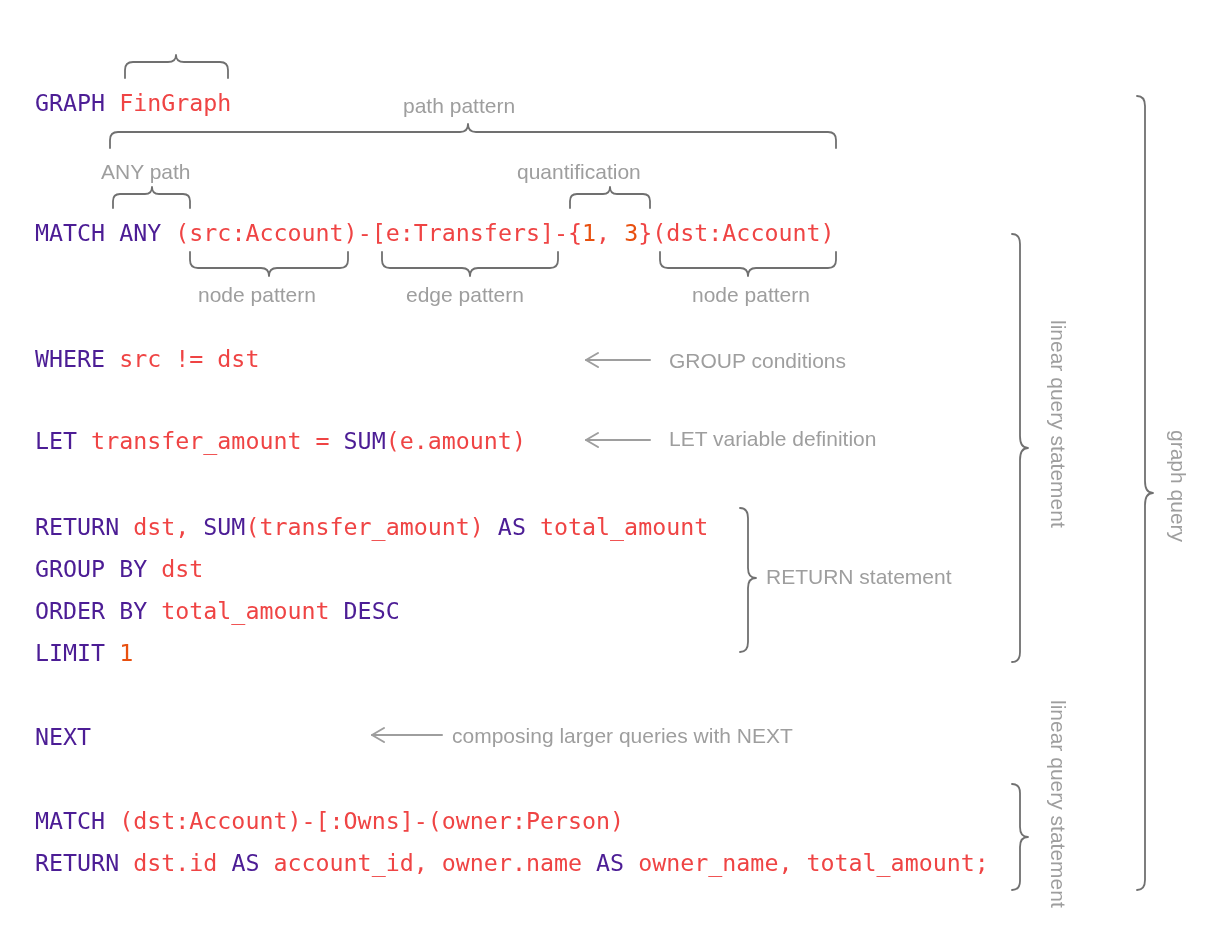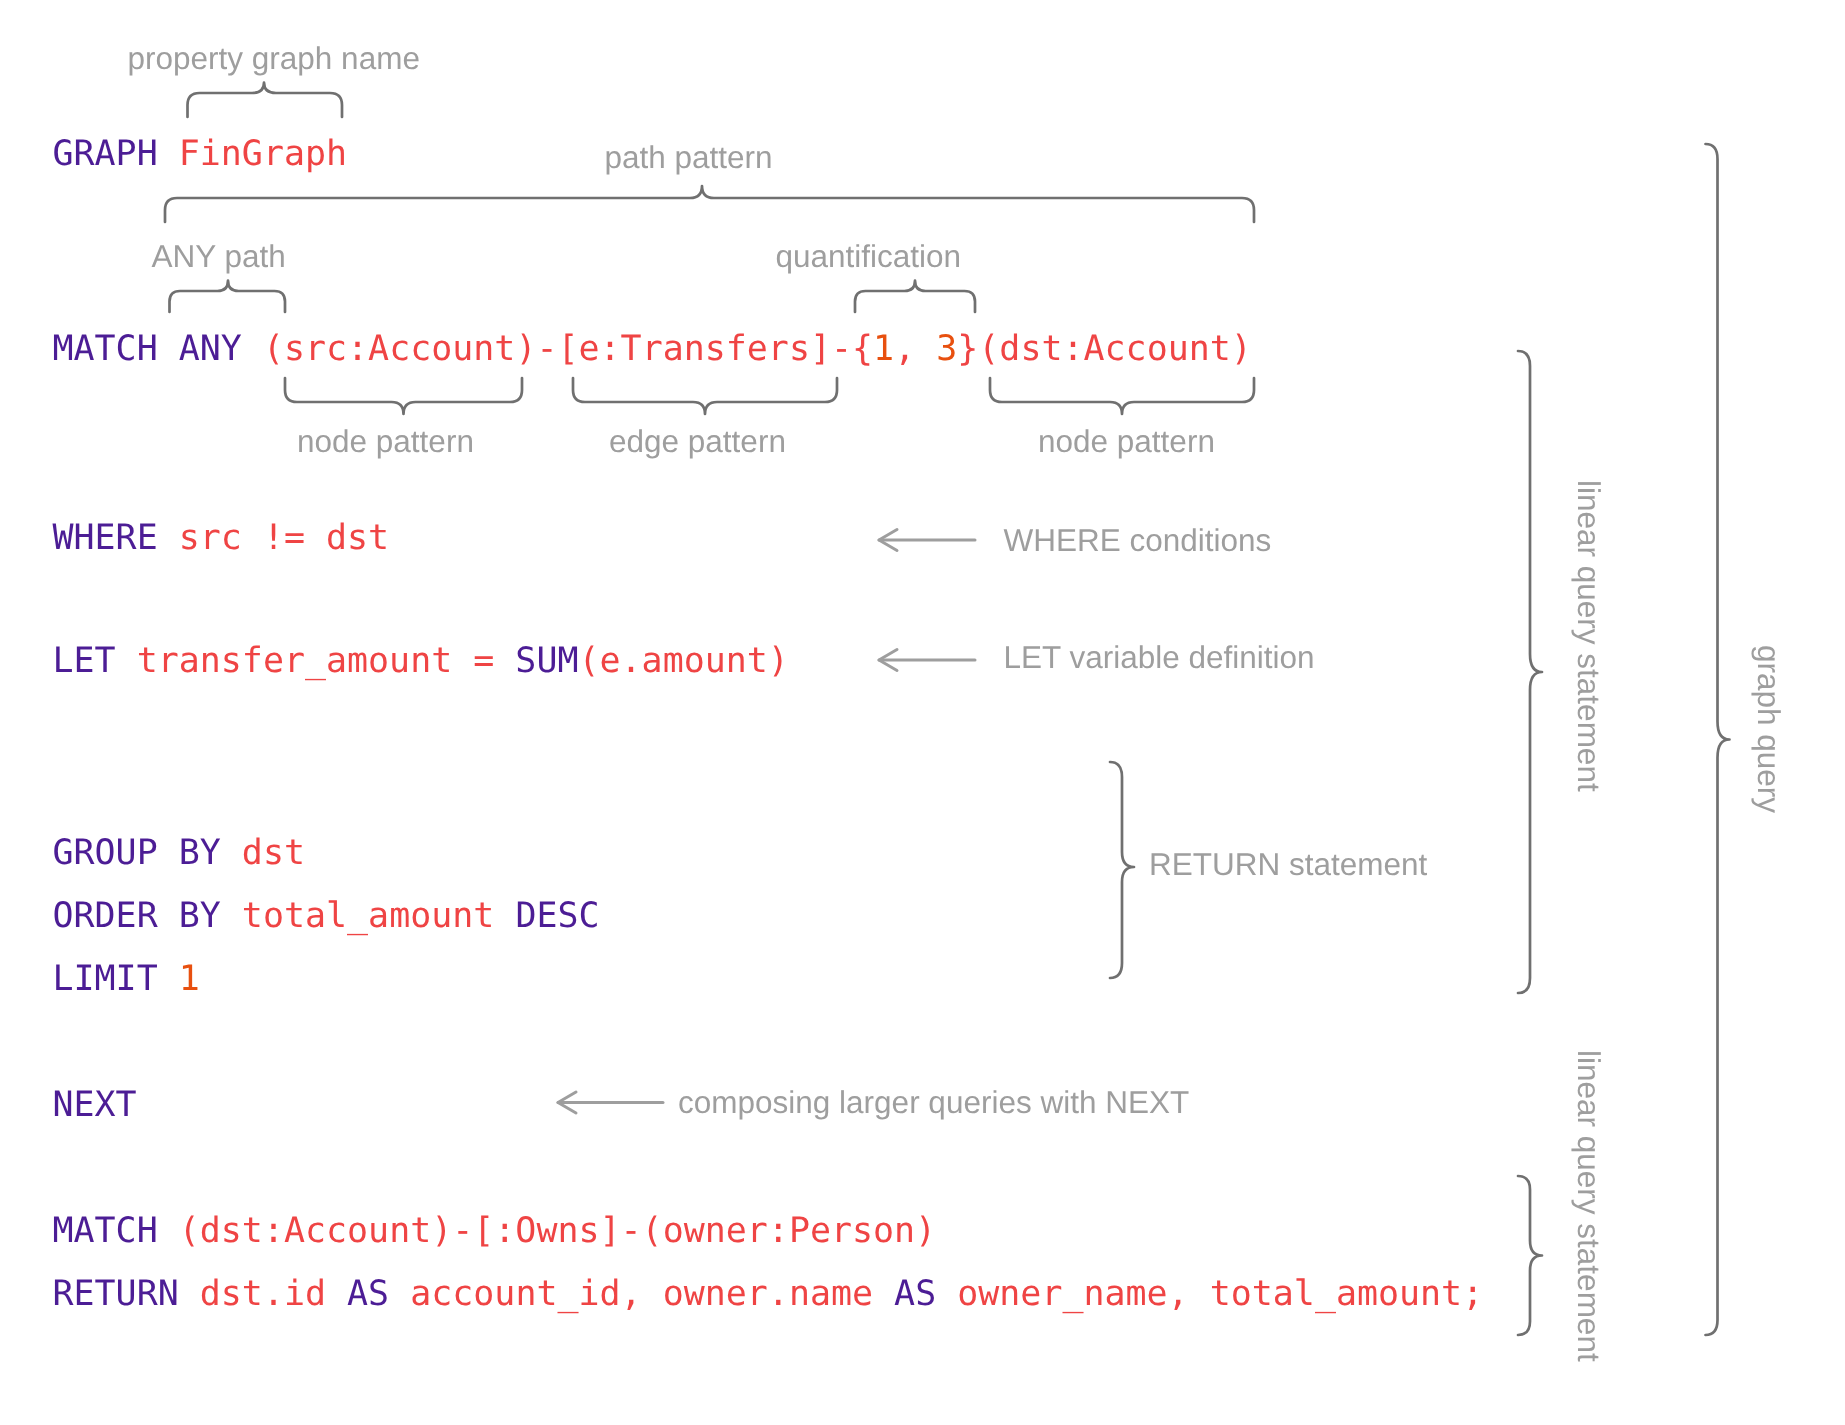--- a/index.html
+++ b/index.html
@@ -67,43 +67,43 @@
 <div id="page">
 
   <div class="code-line" style="left:35px; top:88px;"><span class="kw">GRAPH</span><span class="plain"> FinGraph</span></div>
 
   <div class="code-line" style="left:35px; top:218px;"><span class="kw">MATCH</span><span class="plain"> </span><span class="kw">ANY</span><span class="plain"> </span><span class="plain">(src:Account)</span><span class="plain">-</span><span class="plain">[e:Transfers]</span><span class="plain">-</span><span class="plain">{</span><span class="num">1</span><span class="plain">, </span><span class="num">3</span><span class="plain">}</span><span class="plain">(dst:Account)</span></div>
 
   <div class="code-line" style="left:35px; top:344px;"><span class="kw">WHERE</span><span class="plain"> src != dst</span></div>
 
   <div class="code-line" style="left:35px; top:426px;"><span class="kw">LET</span><span class="plain"> transfer_amount = </span><span class="kw">SUM</span><span class="plain">(e.amount)</span></div>
 
+  <div class="code-line" style="left:35px; top:512px;"><span class="kw">RETURN</span><span class="plain"> dst, </span><span class="kw">SUM</span><span class="plain">(transfer_amount) </span><span class="kw">AS</span><span class="plain"> total_amount</span></div>
 
   <div class="code-line" style="left:35px; top:554px;"><span class="kw">GROUP BY</span><span class="plain"> dst</span></div>
 
   <div class="code-line" style="left:35px; top:596px;"><span class="kw">ORDER BY</span><span class="plain"> total_amount </span><span class="kw">DESC</span></div>
 
   <div class="code-line" style="left:35px; top:638px;"><span class="kw">LIMIT</span><span class="plain"> </span><span class="num">1</span></div>
 
   <div class="code-line" style="left:35px; top:722px;text-align:center;"><span class="kw">NEXT</span></div>
 
   <div class="code-line" style="left:35px; top:806px;"><span class="kw">MATCH</span><span class="plain"> (dst:Account)-[:Owns]-(owner:Person)</span></div>
 
   <div class="code-line" style="left:35px; top:848px;"><span class="kw">RETURN</span><span class="plain"> dst.id </span><span class="kw">AS</span><span class="plain"> account_id, owner.name </span><span class="kw">AS</span><span class="plain"> owner_name, total_amount;</span></div>
 
-  <div class="note" style="left:85px; top:28px;">property graph name</div>
   <div class="note" style="left:403px; top:94px;">path pattern</div>
   <div class="note" style="left:101px; top:160px;">ANY path</div>
   <div class="note" style="left:517px; top:160px;">quantification</div>
 
   <div class="note" style="left:198px; top:283px;">node pattern</div>
   <div class="note" style="left:406px; top:283px;">edge pattern</div>
   <div class="note" style="left:692px; top:283px;">node pattern</div>
 
-  <div class="note" style="left:669px; top:349px;">WHERE conditions</div>
+  <div class="note" style="left:669px; top:349px;">GROUP conditions</div>
   <div class="note" style="left:669px; top:427px;">LET variable definition</div>
   <div class="note" style="left:766px; top:565px;">RETURN statement</div>
   <div class="note" style="left:452px; top:724px;">composing larger queries with NEXT</div>
 
   <div class="note-vert" style="left:1070px; top:320px;">linear query statement</div>
   <div class="note-vert" style="left:1070px; top:700px;">linear query statement</div>
   <div class="note-vert" style="left:1190px; top:430px;">graph query</div>
 
   <svg class="ov" width="1230" height="950" viewBox="0 0 1230 950" aria-hidden="true">
 

